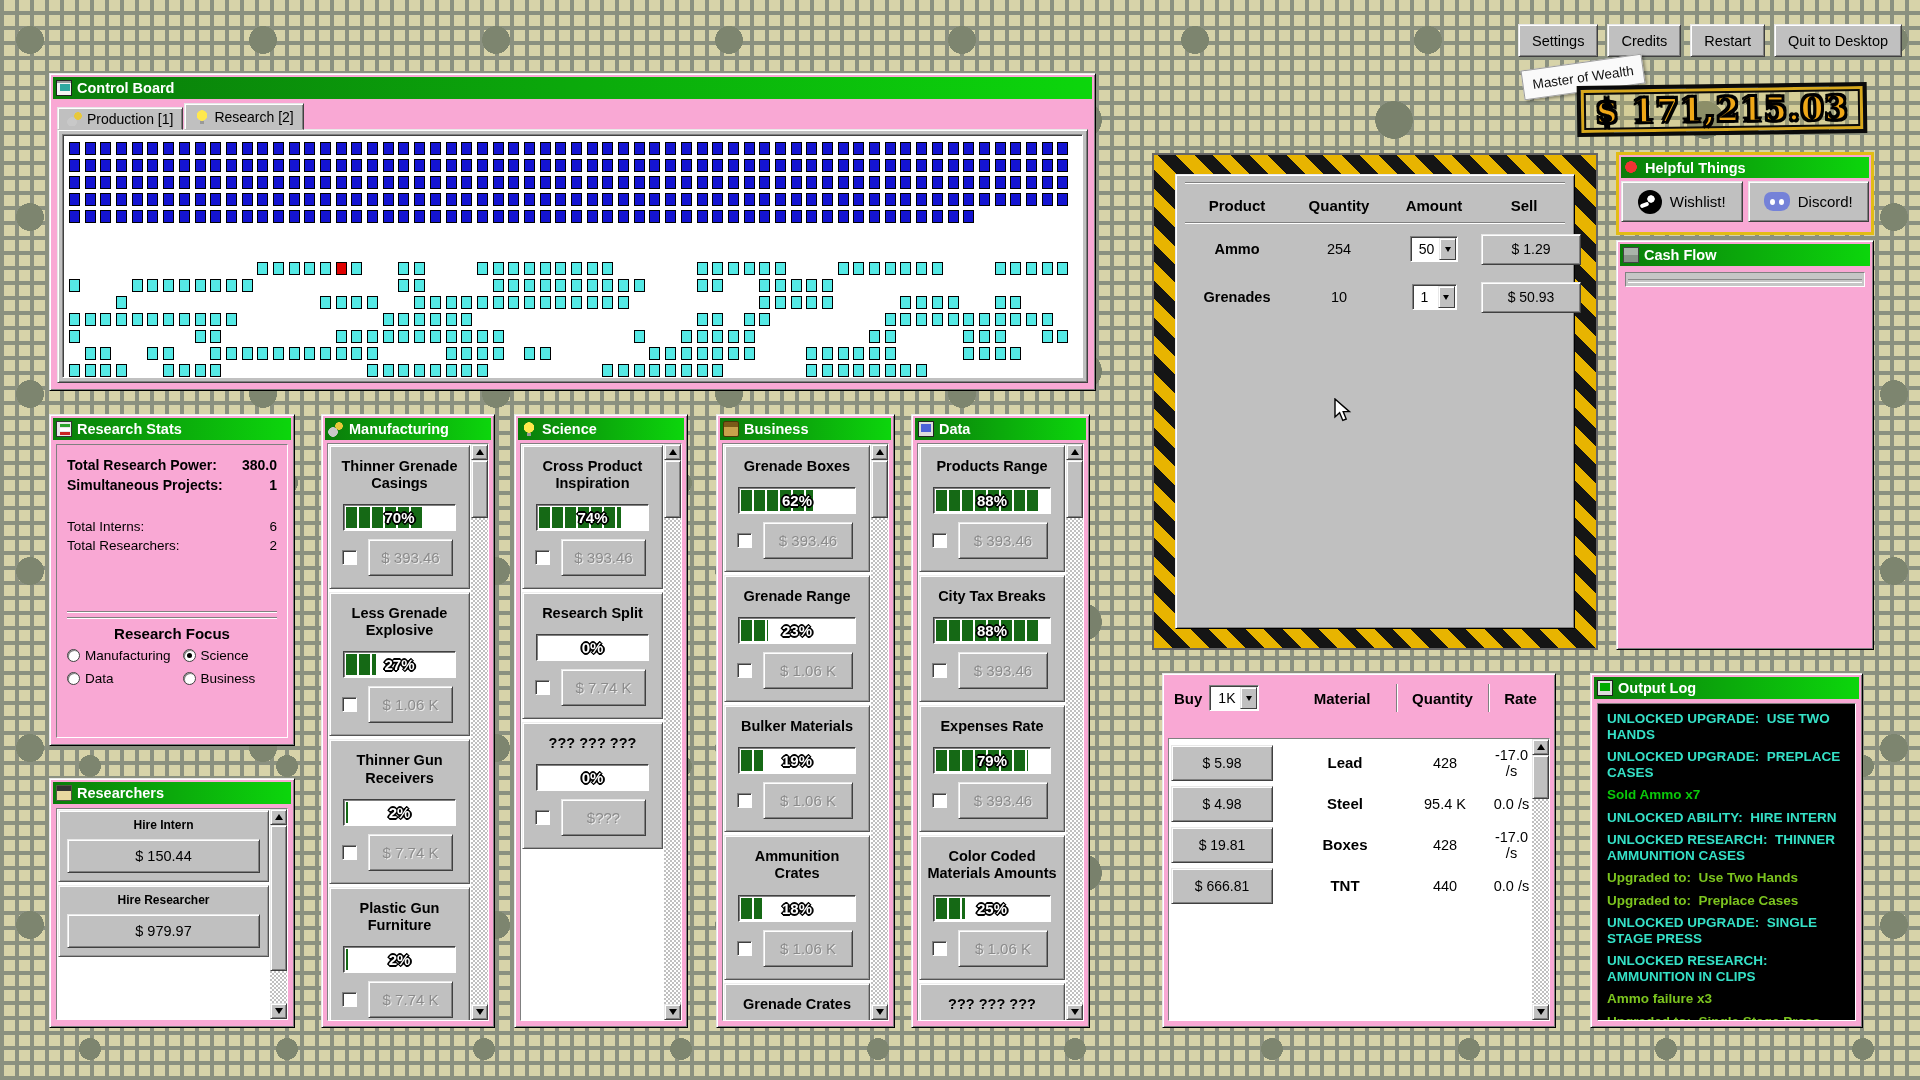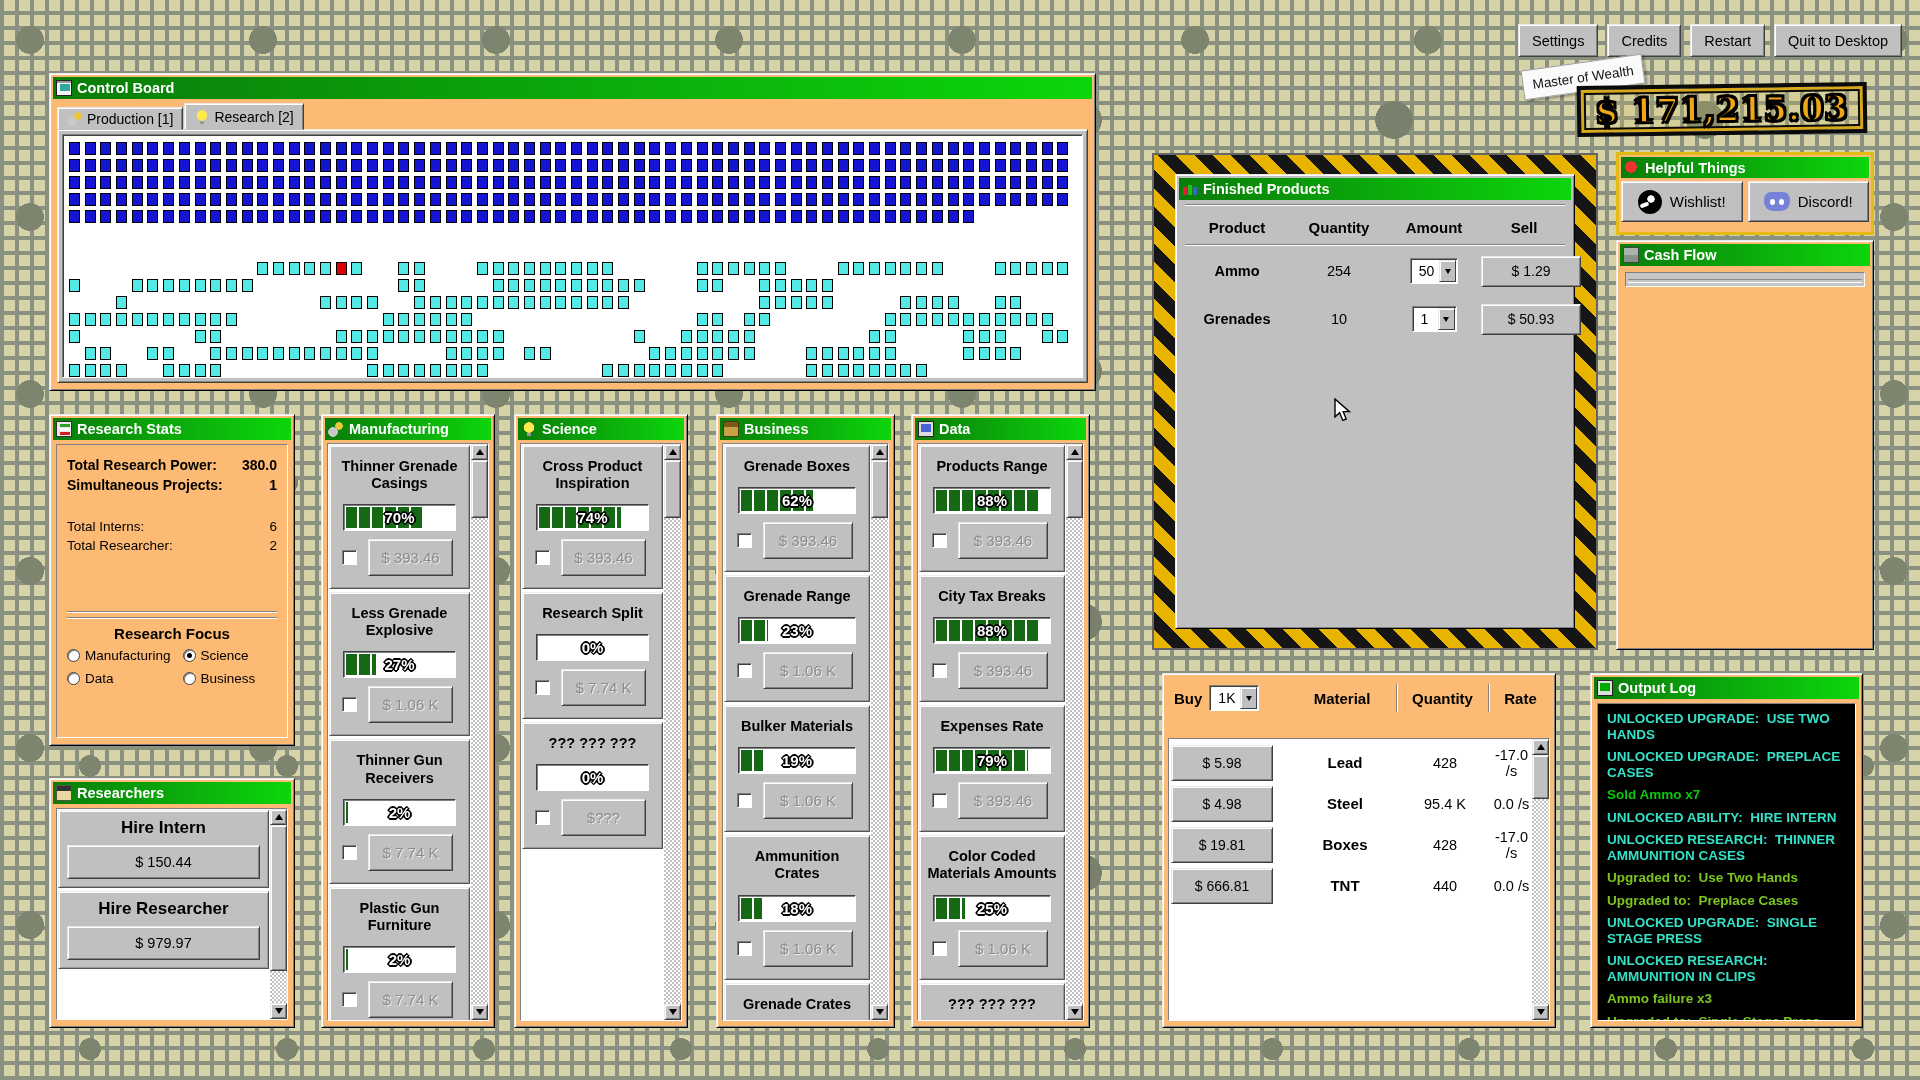--- a/index.html
+++ b/index.html
@@ -12,21 +12,21 @@
       radial-gradient(circle 19px at 150px 120px, #79816C 98%, transparent),
       radial-gradient(circle 11px at 90px 200px, #7D856F 98%, transparent),
       repeating-linear-gradient(0deg, #8B9180 0 4px, transparent 4px 15px),
       repeating-linear-gradient(90deg, #8B9180 0 4px, transparent 4px 15px);
     background-size: 233px 177px, 311px 251px, 197px 283px, auto, auto;
     position:relative;
   }
   #stage { position:absolute; inset:0; width:1920px; height:1080px; }
 
   
-  .win { position:absolute; background:#fdba74; border:1px solid; border-color:#E8E8E8 #000 #000 #E8E8E8;
+  .win { position:absolute; background:#f9a8d4; border:1px solid; border-color:#E8E8E8 #000 #000 #E8E8E8;
          box-shadow: inset 1px 1px #FFF, inset -1px -1px #808080; padding:3px; }
   .tbar { height:22px; display:flex; align-items:center; gap:5px; padding:0 3px;
           background:linear-gradient(90deg,#0A7C0A,#0CD60C); color:#fff; font-weight:bold; font-size:14.5px; }
   .btn95 { background:#C0C0C0; border:1px solid; border-color:#E8E8E8 #404040 #404040 #E8E8E8;
            box-shadow: inset 1px 1px #FFF, inset -1px -1px #808080;
            font-family:"Liberation Sans",sans-serif; font-size:14px; color:#000;
            display:inline-flex; align-items:center; justify-content:center; cursor:default; }
   .i16 { width:16px; height:16px; flex:none; }
 
   
@@ -81,21 +81,21 @@
   #focus-grid { display:grid; grid-template-columns: 55% 45%; row-gap:8px; font-size:13.5px; }
   .radio-opt { display:flex; align-items:center; gap:5px; }
   .radio { width:13px; height:13px; border-radius:50%; background:#fff; border:1px solid #404040; box-shadow: inset 1px 1px #808080; position:relative; flex:none; }
   .radio.sel::after { content:""; position:absolute; left:3px; top:3px; width:5px; height:5px; border-radius:50%; background:#000; }
 
   
   #researchers { left:49px; top:778px; width:246px; height:250px; }
   #rr-body { position:absolute; left:6px; top:29px; right:6px; bottom:7px; background:#fff; border:1px solid; border-color:#808080 #FFF #FFF #808080; display:flex; }
   #rr-list { flex:1; overflow:hidden; }
   .hire-card { background:#C0C0C0; border:1px solid; border-color:#EEE #555 #555 #EEE; box-shadow: inset 1px 1px #fff, inset -1px -1px #999; margin:1px 1px 3px 1px; padding:7px 8px 8px; }
-  .hire-name { font-weight:bold; font-size:17px; text-align:center; margin-bottom:7px; }
+  .hire-name { font-weight:bold; font-size:12px; text-align:center; margin-bottom:7px; }
   .hire-btn { width:100%; height:34px; font-size:14.5px; }
 
   
   .catwin { top:414px; height:614px; }
   .cat0 { left:321px; width:174px; } .cat1 { left:514px; width:174px; }
   .cat2 { left:716px; width:179px; } .cat3 { left:911px; width:179px; }
   .cat-body { position:absolute; left:5px; top:28px; right:5px; bottom:6px; background:#fff; border:1px solid; border-color:#808080 #FFF #FFF #808080; display:flex; }
   .cat-list { flex:1; overflow:hidden; }
   .card { background:#C0C0C0; border:1px solid; border-color:#EEE #555 #555 #EEE; box-shadow: inset 1px 1px #fff, inset -1px -1px #999; margin:1px 1px 3px 1px; padding:8px 4px 4px; }
   .card-title { font-weight:bold; font-size:14.5px; text-align:center; line-height:1.18; padding:4px 2px 2px; }
@@ -1018,21 +1018,21 @@
           <div class="stat-row bold">
          <span>Simultaneous Projects:</span>
          <span>1</span>
           </div>
           <div class="stat-spacer"></div>
           <div class="stat-row">
          <span>Total Interns:</span>
          <span>6</span>
           </div>
           <div class="stat-row">
-         <span>Total Researcher:</span>
+         <span>Total Researchers:</span>
          <span>2</span>
           </div>
         </div>
       <div class="groove" style="margin-top:58px;"></div>
       <div class="groove"></div>
       <div id="focus-title">Research Focus</div>
       <div id="focus-grid">
           <div class="radio-opt">
        <span class="radio"></span>
        <span>Manufacturing</span>
@@ -1336,24 +1336,20 @@
            <div class="sb-btn">
               <span class="tri-dn"></span>
             </div>
          </div>
         </div>
       </div>
     </div>
 
   <div id="fp-hazard">
     <div id="fp-win">
-      <div class="tbar">
-        <div class="i16 i-paint"></div>
-        <span>Finished Products</span>
-      </div>
       <div class="groove" style="margin:4px 6px 0;"></div>
       <div class="fp-grid" id="fp-head">
           <div>Product</div>
           <div>Quantity</div>
           <div>Amount</div>
           <div>Sell</div>
         </div>
       <div class="groove" style="margin:0 6px;"></div>
       <div id="fp-rows">
           <div class="fp-grid">

